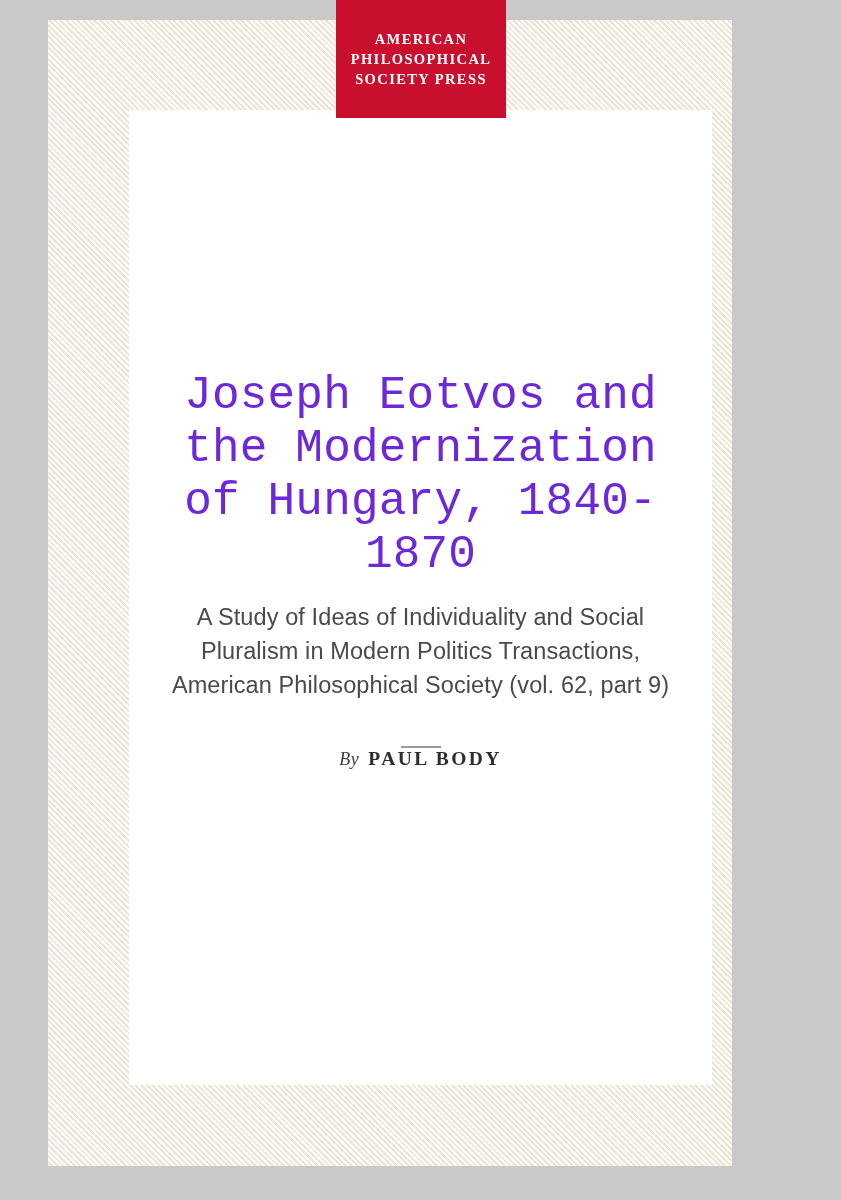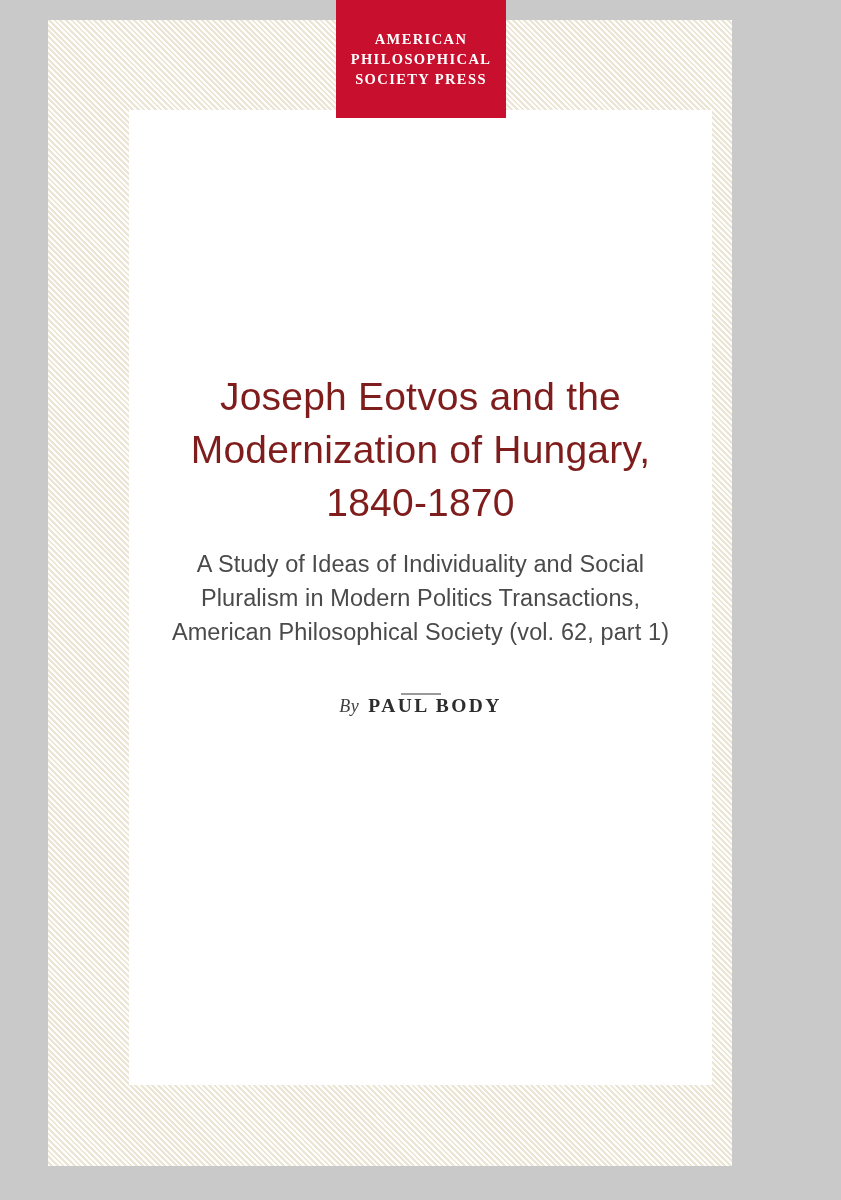--- a/index.html
+++ b/index.html
@@ -79,23 +79,23 @@
   
   .text-block {
     position: absolute;
     left: 160px;
     top: 370px;
     width: 521px;
     text-align: center;
   }
 
   .book-title {
-    font-family: Liberation Sans, sans-serif;
-    color: #7f1d1d;
-    font-size: 39px;
+    font-family: Liberation Mono, monospace;
+    color: #6d28d9;
+    font-size: 46px;
     line-height: 53px;
     font-weight: normal;
     margin: 0;
     letter-spacing: 0.2px;
   }
 
   .subtitle {
     margin: 18px 0 0 0;
     font-family: "Liberation Sans", sans-serif;
     color: #4a4a4a;
@@ -141,20 +141,20 @@
   <div class="white-field"></div>
 
   <div class="press-banner">
     <div class="line">American</div>
     <div class="line">Philosophical</div>
     <div class="line">Society Press</div>
   </div>
 
   <div class="text-block">
     <h1 class="book-title">Joseph Eotvos and the Modernization of Hungary, 1840-1870</h1>
-    <p class="subtitle">A Study of Ideas of Individuality and Social Pluralism in Modern Politics Transactions, American Philosophical Society (vol. 62, part 1)</p>
+    <p class="subtitle">A Study of Ideas of Individuality and Social Pluralism in Modern Politics Transactions, American Philosophical Society (vol. 62, part 9)</p>
     <div class="rule"></div>
     <div class="byline">
       <span class="by-word">By</span><span class="author">PAUL BODY</span>
     </div>
   </div>
 
 </div>
 
 </body></html>

